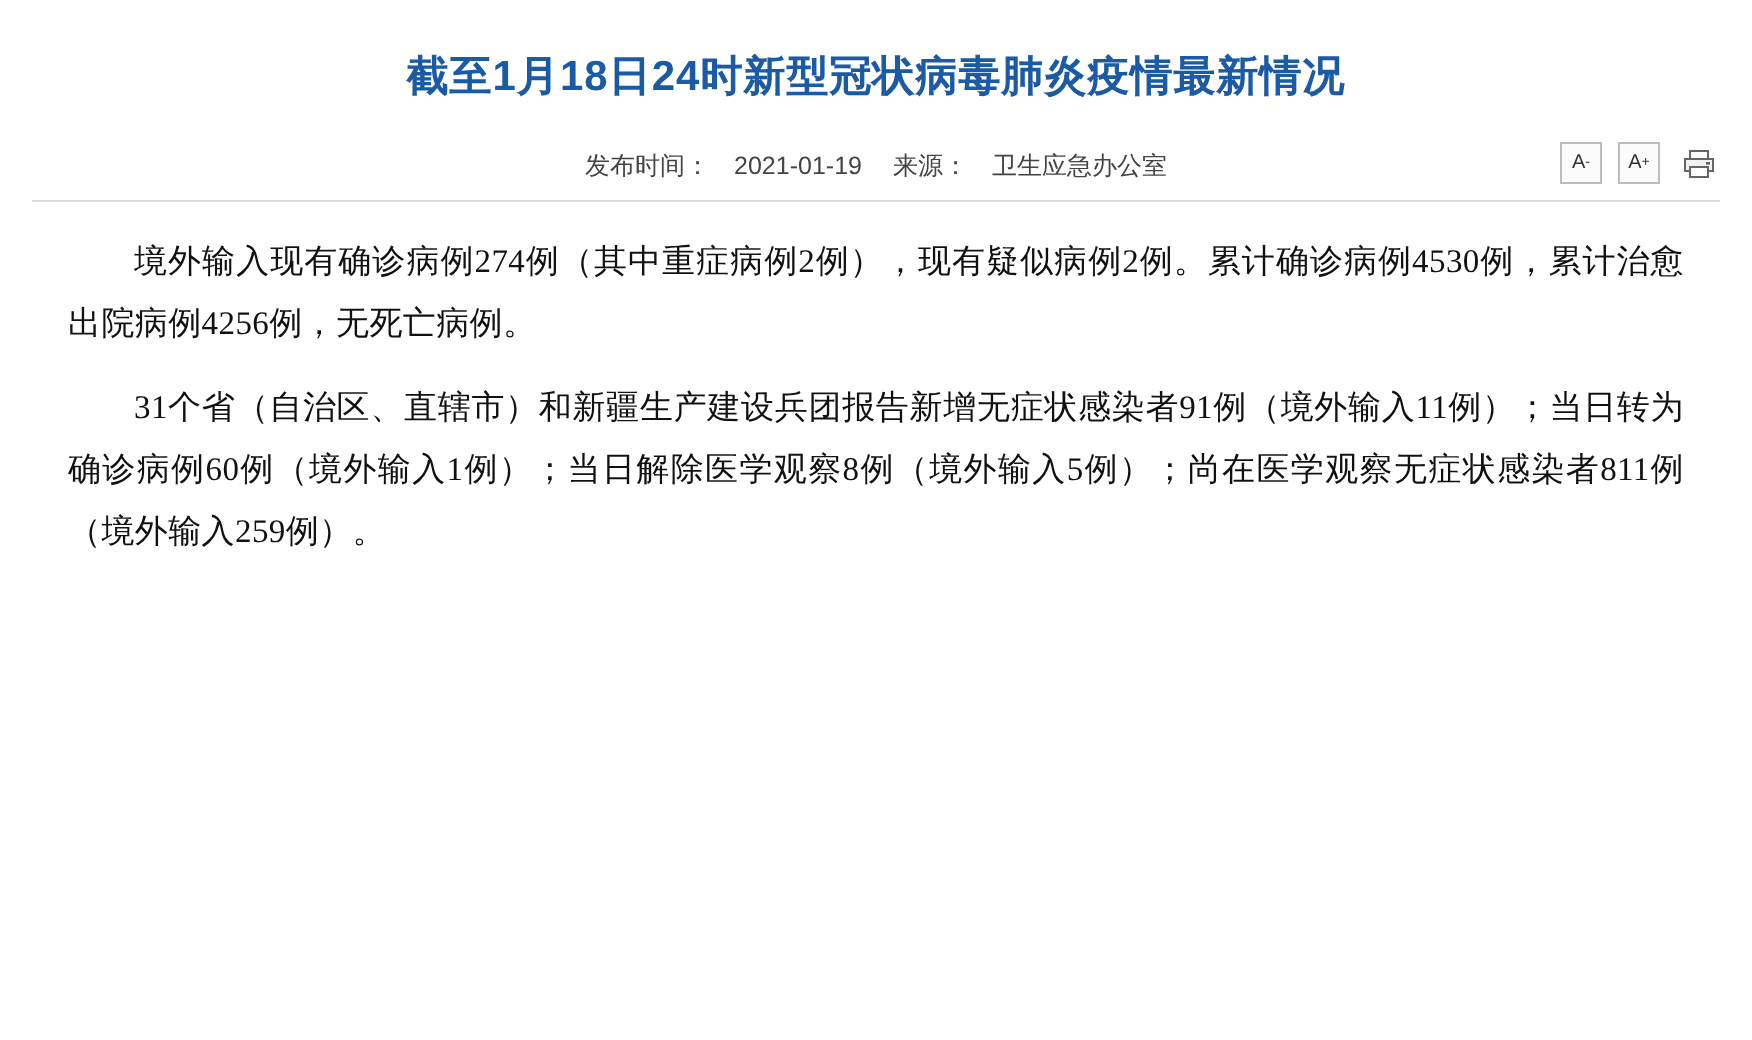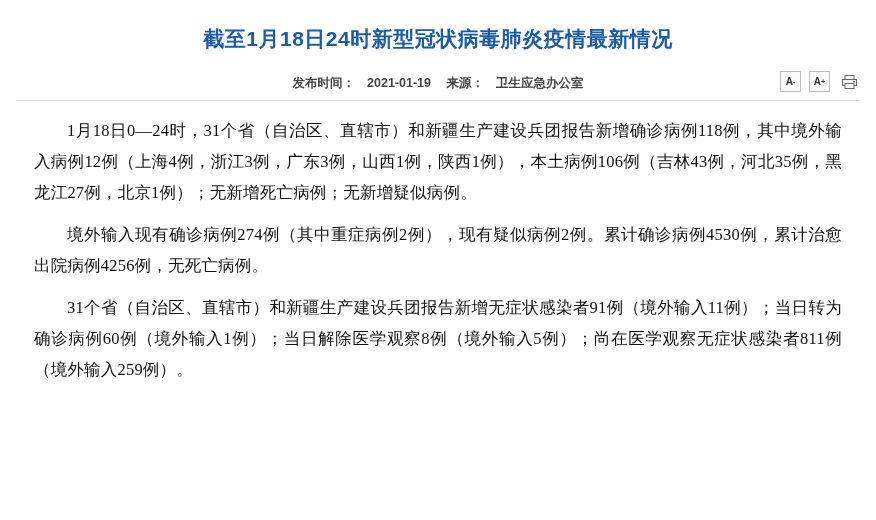--- a/index.html
+++ b/index.html
@@ -27,21 +27,20 @@
     color: #1b5aa5;
     letter-spacing: 0.5px;
     padding-top: 10px;
     line-height: 30px;
     font-family: Liberation Sans, sans-serif;
   }
   .meta-bar {
     position: relative;
     height: 30px;
     margin-top: 8px;
-    font-weight: bold;
   }
   .meta-line {
     text-align: center;
     font-size: 12.5px;
     color: #444444;
     line-height: 30px;
     font-family: "Liberation Sans", "DejaVu Sans", sans-serif;
   }
   .meta-line span {
     margin: 0 6px;
@@ -124,19 +123,18 @@
           <rect x="4" y="9.5" width="9" height="5" fill="#fff" stroke="#666" stroke-width="1"></rect>
           <rect x="12" y="7" width="2" height="1.3" fill="#666"></rect>
         </svg>
       </div>
     </div>
   </div>
 
   <div class="divider"></div>
 
   <div class="content">
-    <p>1月18日0—24时，31个省（自治区、直辖市）和新疆生产建设兵团报告新增确诊病例118例，其中境外输入病例12例（上海4例，浙江3例，广东3例，山西1例，陕西1例），本土病例106例（吉林43例，河北35例，黑龙江27例，北京1例）；无新增死亡病例；无新增疑似病例。</p>
     <p>境外输入现有确诊病例274例（其中重症病例2例），现有疑似病例2例。累计确诊病例4530例，累计治愈出院病例4256例，无死亡病例。</p>
     <p>31个省（自治区、直辖市）和新疆生产建设兵团报告新增无症状感染者91例（境外输入11例）；当日转为确诊病例60例（境外输入1例）；当日解除医学观察8例（境外输入5例）；尚在医学观察无症状感染者811例（境外输入259例）。</p>
 
   </div>
 
 </div>
 
 </body></html>

